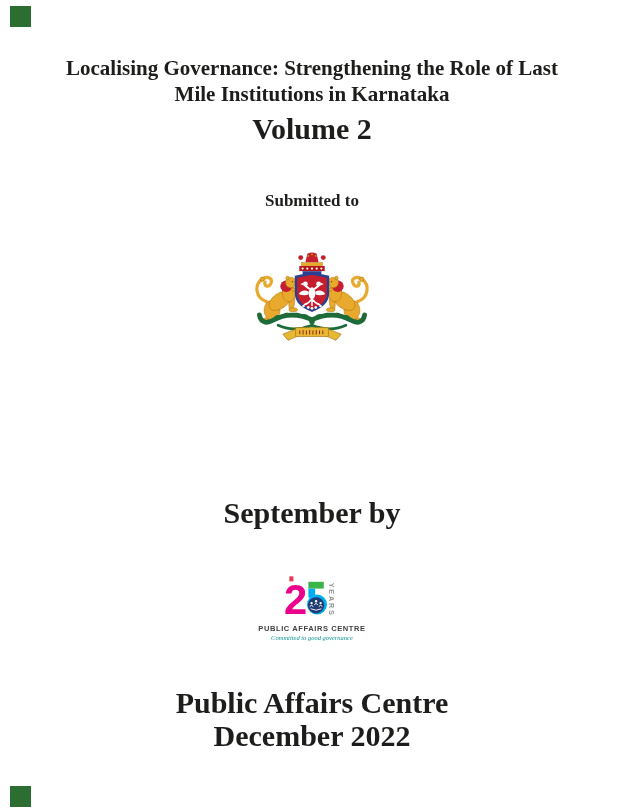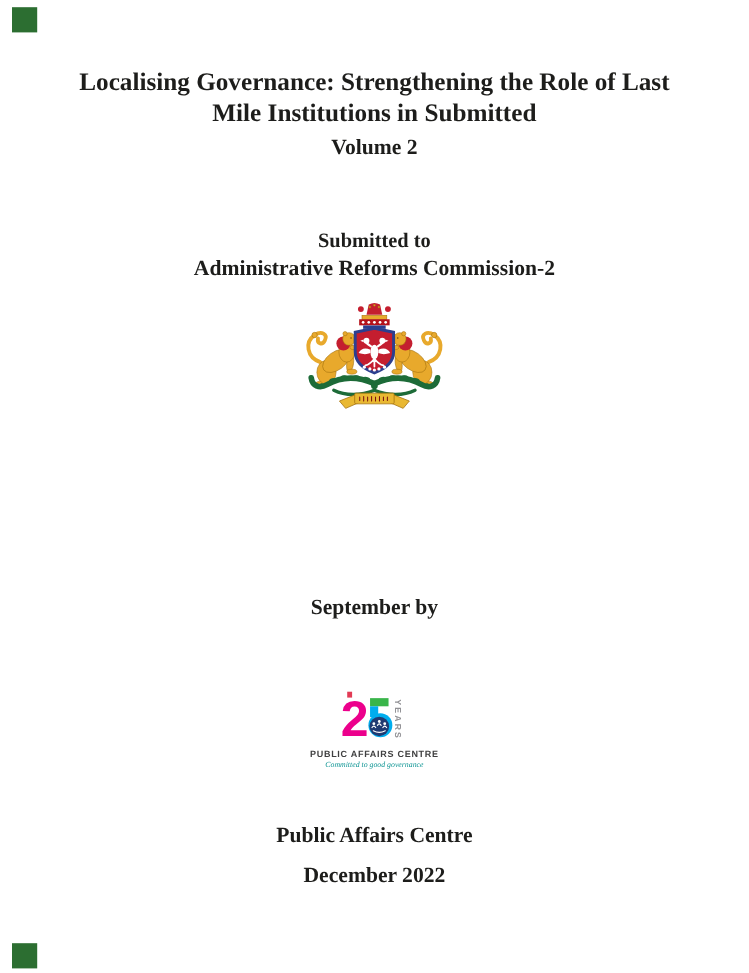--- a/index.html
+++ b/index.html
@@ -11,21 +11,21 @@
     --pac-navy:#203a72; --pac-gray:#919195; --pac-teal:#0c9493;
     --pac-dark:#404041; --pac-red-dot:#e23b55;
   }
   html,body{margin:0;padding:0;background:#ffffff;}
   #page{
     position:relative;width:624px;height:811px;background:#ffffff;overflow:hidden;
     font-family:"Liberation Serif","DejaVu Serif",serif;color:var(--text);
   }
   .line{position:absolute;left:0;right:0;text-align:center;font-weight:bold;white-space:nowrap;}
   .t21{font-size:21px;}
-  .t22{font-size:18px;}
+  .t22{font-size:30px;}
   .t17{font-size:17px;}
   .sq{position:absolute;left:10px;width:21px;height:21px;background:var(--accent-green);}
   #emblem-wrap{position:absolute;top:251px;left:0;right:0;text-align:center;line-height:0;}
   #pac-block{position:absolute;top:576px;left:0;right:0;display:flex;flex-direction:column;align-items:center;}
   #pac-name{margin-top:2px;font-family:"Liberation Sans","DejaVu Sans",sans-serif;font-weight:bold;font-size:7.5px;letter-spacing:.6px;color:var(--pac-dark);white-space:nowrap;}
   #pac-tagline{margin-top:1px;font-style:italic;font-size:6.5px;color:var(--pac-teal);white-space:nowrap;}
   
   .f-gold{fill:var(--emblem-gold);stroke:var(--emblem-gold-dark);stroke-width:.5;}
   .s-gold{stroke:var(--emblem-gold);stroke-width:3.4;fill:none;stroke-linecap:round;}
   .f-red{fill:var(--emblem-red);}
@@ -50,25 +50,24 @@
 </style>
 </head>
 <body>
 
 <div id="page">
 
   <div class="sq" style="top:6px;"></div>
   <div class="sq" style="top:786px;"></div>
 
   <div class="line t21" style="top:56px;">Localising Governance: Strengthening the Role of Last</div>
-  <div class="line t21" style="top:82px;">Mile Institutions in Submitted</div>
+  <div class="line t21" style="top:82px;">Mile Institutions in Karnataka</div>
   <div class="line t22" style="top:112px;">Volume 2</div>
 
   <div class="line t17" style="top:191px;">Submitted to</div>
-  <div class="line t22" style="top:213px;">Administrative Reforms Commission-2</div>
 
   <div id="emblem-wrap">
     <svg width="132" height="94" viewBox="0 0 140 100">
 
       <g id="lionL">
         <path class="s-gold" d="M22 54 C10 50 8 36 17 30 C23 26 29 29 26 35 C24 39 19 38 20 33"></path>
         <circle class="f-gold" cx="17" cy="30" r="2.4"></circle>
         <ellipse class="f-gold" cx="23" cy="73.5" rx="5.5" ry="2.6"></ellipse>
         <ellipse class="f-gold" cx="27.5" cy="63" rx="8.5" ry="10.5"></ellipse>
         <ellipse class="f-gold" cx="36" cy="53" rx="13.5" ry="8" transform="rotate(-36 36 53)"></ellipse>

